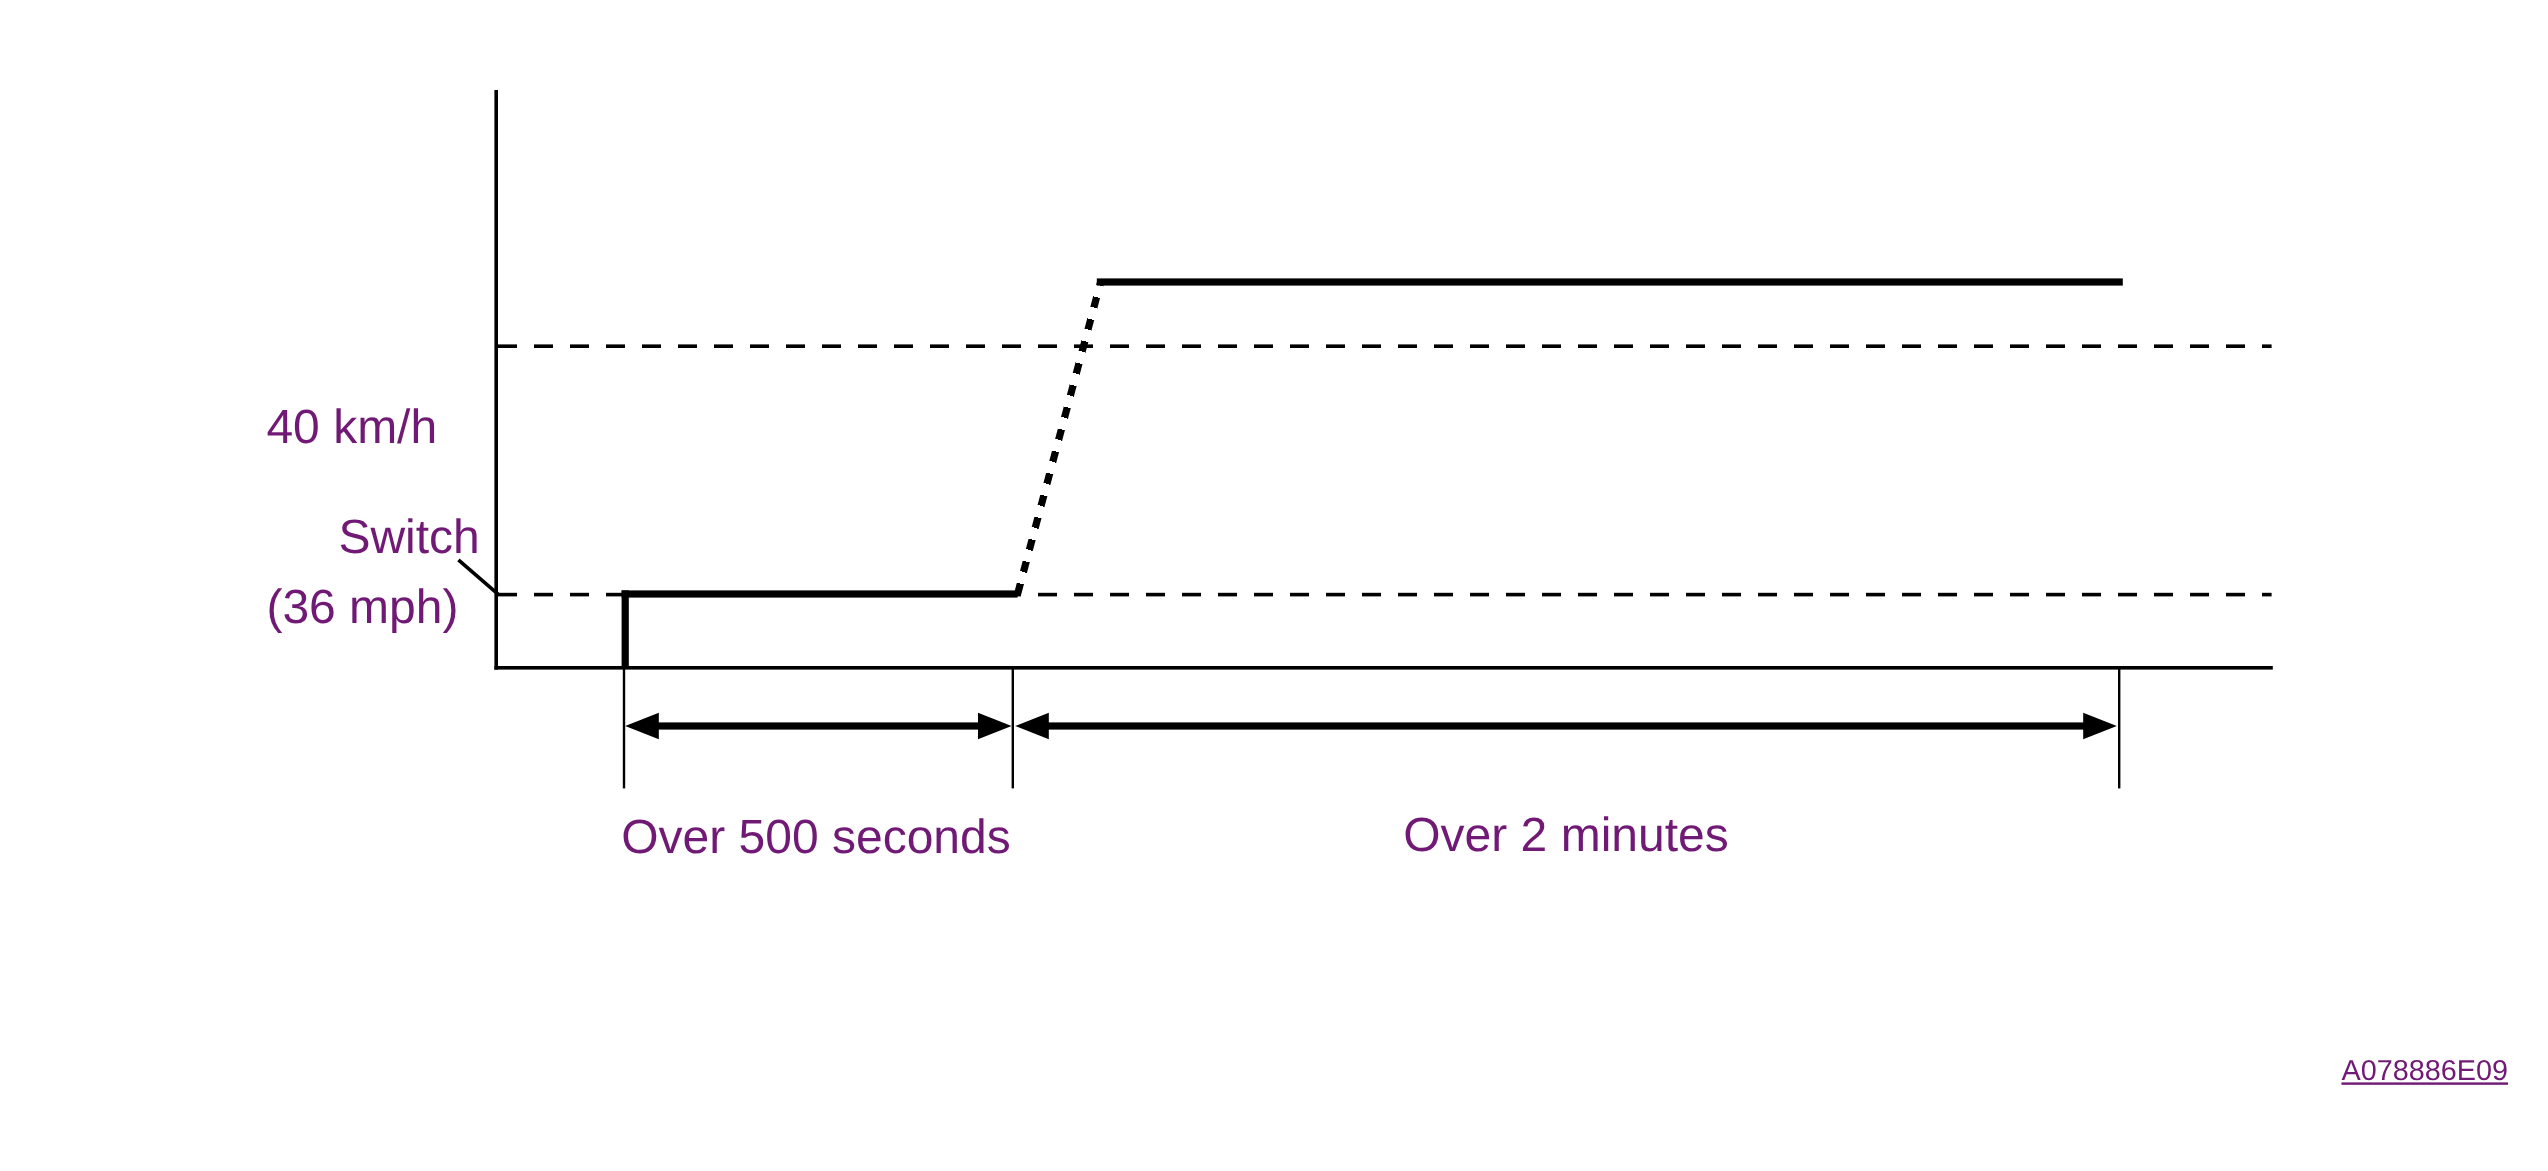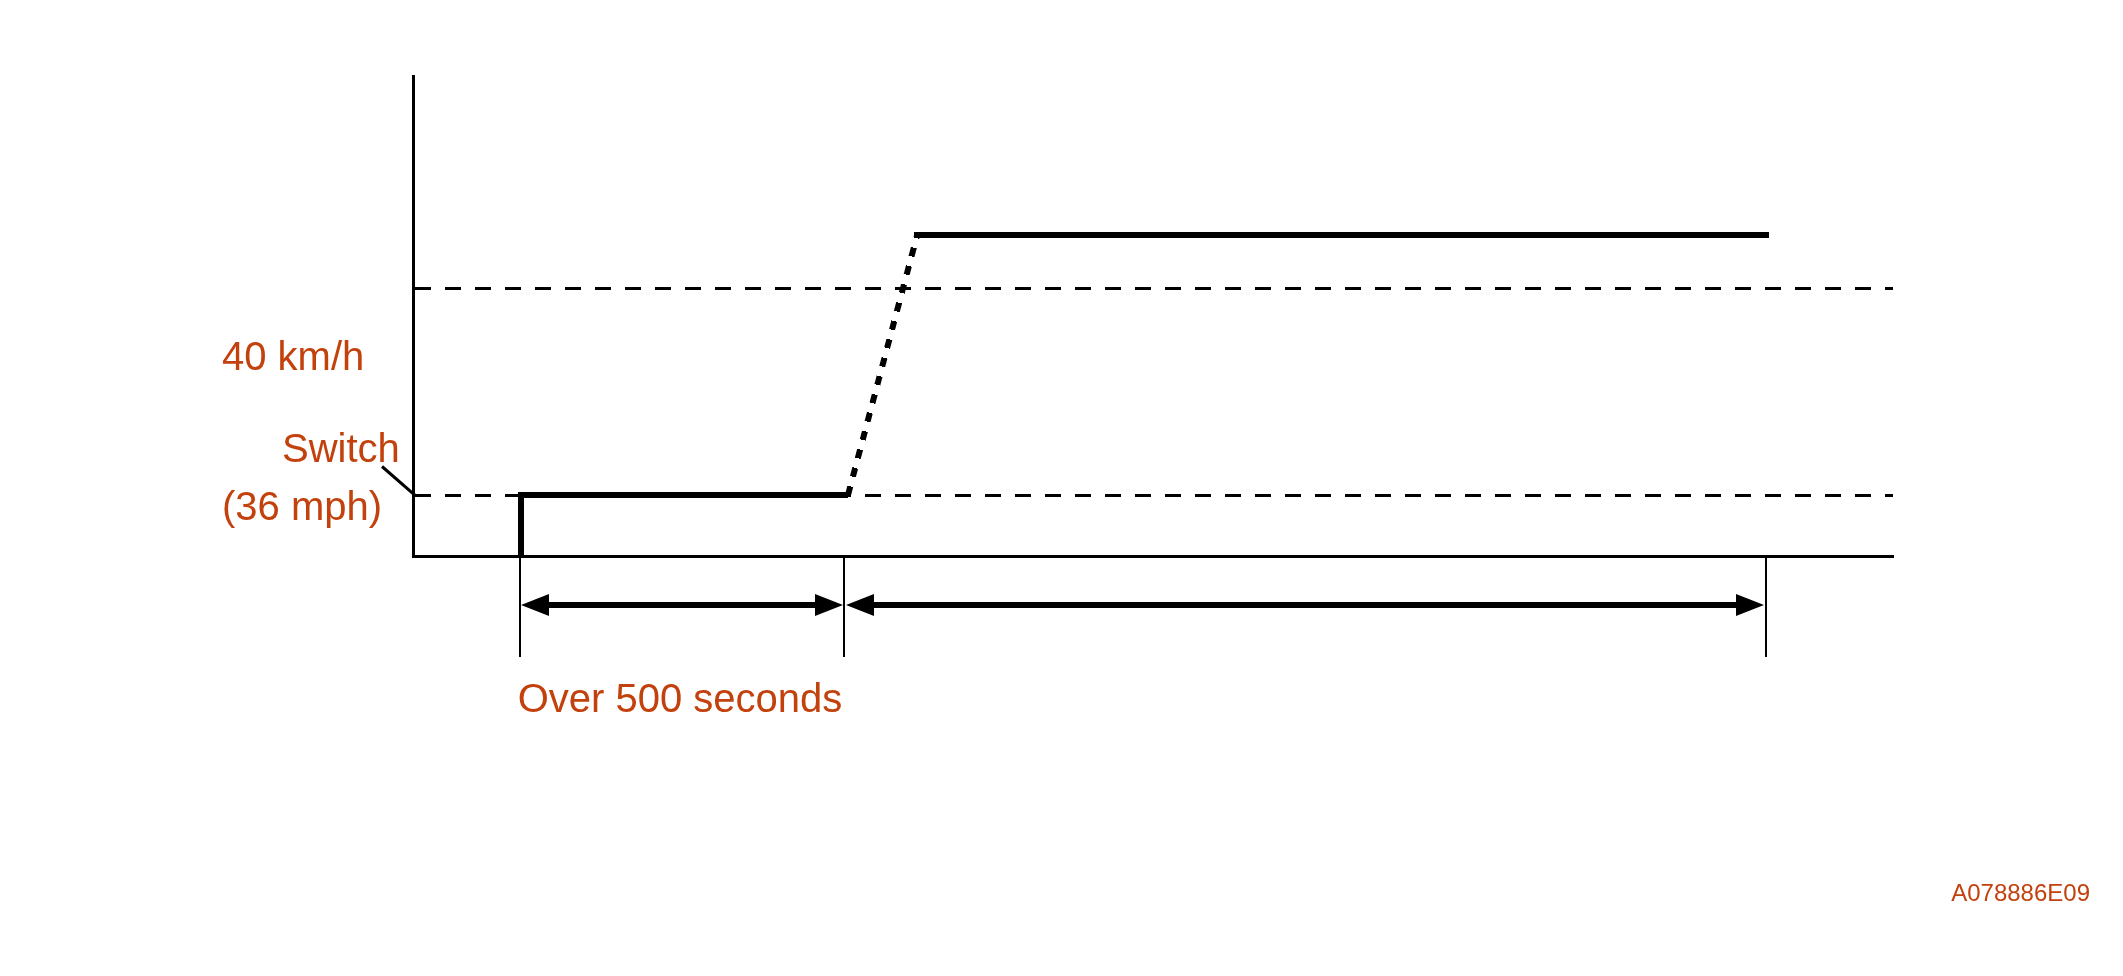--- a/index.html
+++ b/index.html
@@ -64,27 +64,27 @@
   .arrow-2 { left: 846px; width: 918px; }
 
   
   .idling-pointer {
     left: 382px; top: 465px; width: 45px; height: 3px; background: #000;
     transform: rotate(41deg);
     transform-origin: 0 50%;
   }
 
   
-  .lbl { position: absolute; color: #c2410c; white-space: pre; }
+  .lbl { position: absolute; color: #701a75; white-space: pre; }
   .speed-label   { left: 222px; top: 231px; font-size: 40px; line-height: 50px; text-align: left; }
   .idling-label  { left: 282px; top: 427px; font-size: 40px; line-height: 42px; }
   .ignition-label{ left: 33px;  top: 532px; font-size: 40px; line-height: 42px; }
   .interval-1-label { left: 510px;  top: 677px; width: 340px; font-size: 40px; line-height: 42px; text-align: center; }
   .interval-2-label { left: 1135px; top: 675px; width: 340px; font-size: 40px; line-height: 42px; text-align: center; }
-  .figure-code { left: 1930px; top: 879px; width: 160px; font-size: 24px; line-height: 28px; text-align: right; }
+  .figure-code { left: 1930px; top: 879px; width: 160px; font-size: 24px; line-height: 28px; text-align: right; text-decoration: underline; }
 </style>
 </head>
 <body>
 
 <div class="canvas">
 
   <div class="abs y-axis"></div>
   <div class="abs x-axis"></div>
 
   <div class="abs dash-line speed-dash"></div>
@@ -111,15 +111,16 @@
   </div>
 
   <div class="abs idling-pointer"></div>
 
   <div class="lbl speed-label">
     <div>40 km/h</div>
     <div>(36 mph)</div>
   </div>
   <div class="lbl idling-label">Switch</div>
   <div class="lbl interval-1-label">Over 500 seconds</div>
+  <div class="lbl interval-2-label">Over 2 minutes</div>
   <div class="lbl figure-code">A078886E09</div>
 
 </div>
 
 </body></html>

